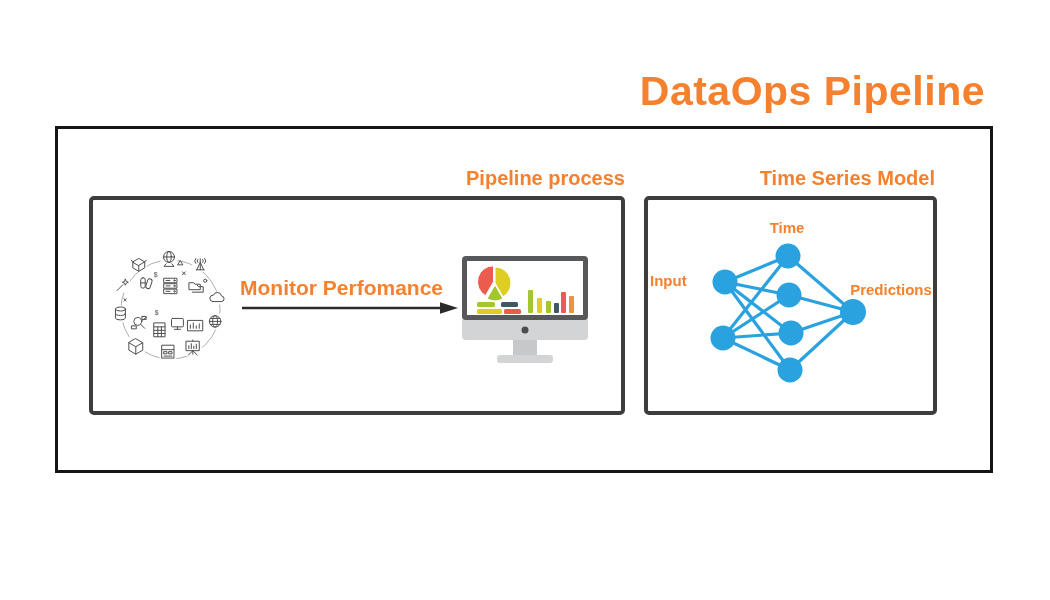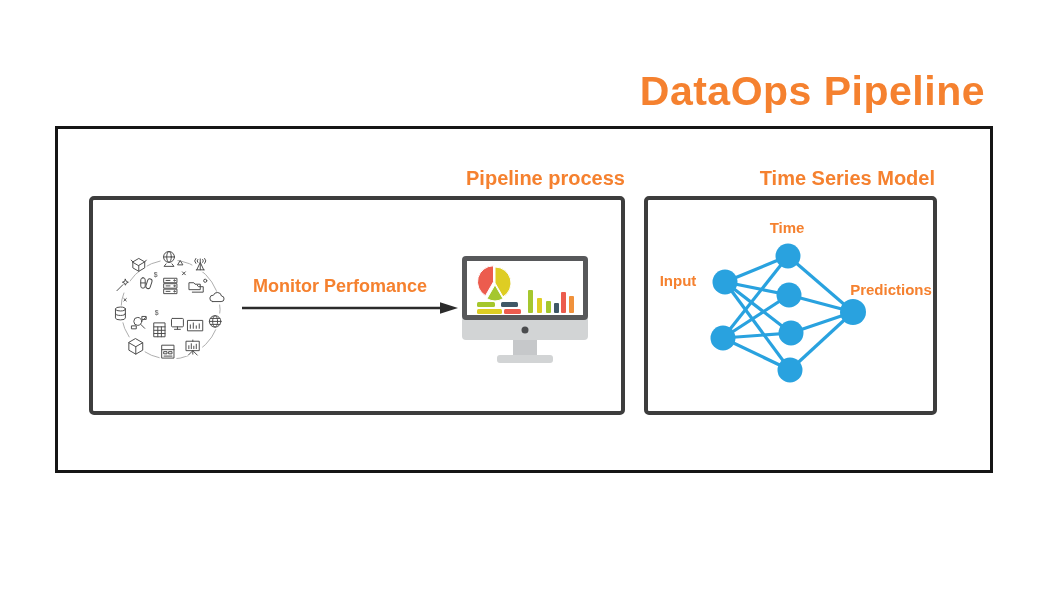--- a/index.html
+++ b/index.html
@@ -27,27 +27,27 @@
   .left-box{left:89px;top:196px;width:536px;height:219px;}
   .right-box{left:644px;top:196px;width:293px;height:219px;}
   .bigdata-svg{left:111px;top:247px;width:119px;height:125px;}
   .bigdata-text{
     left:102px;top:293px;width:136px;text-align:center;
     font-size:22px;font-weight:800;letter-spacing:.5px;color:#f1512d;white-space:nowrap;
     text-shadow:0 0 2px #fff,0 0 2px #fff,0 0 3px #fff;
   }
   .arrow-label{
     left:240px;top:276px;width:200px;text-align:center;
-    font-size:18px;font-weight:700;color:#f5812f;white-space:nowrap;
+    font-size:21px;font-weight:700;color:#f5812f;white-space:nowrap;
   }
   .arrow-svg{left:241px;top:300px;width:218px;height:16px;}
   .monitor-svg{left:462px;top:256px;width:126px;height:112px;}
   .network-svg{left:646px;top:198px;width:289px;height:215px;}
   .nn-label{font-size:15px;font-weight:700;color:#f5812f;white-space:nowrap;}
-  .nn-input{left:650px;top:272px;width:56px;text-align:center;}
+  .nn-input{left:650px;top:272px;width:56px;text-align:left;}
   .nn-learn{left:755px;top:219px;width:64px;text-align:center;}
   .nn-predictions{left:846px;top:281px;width:90px;text-align:center;}
   svg text{font-family:"Liberation Sans", sans-serif;}
 </style>
 </head>
 <body>
 
 <div class="canvas">
 
   <div class="abs title">DataOps Pipeline</div>

